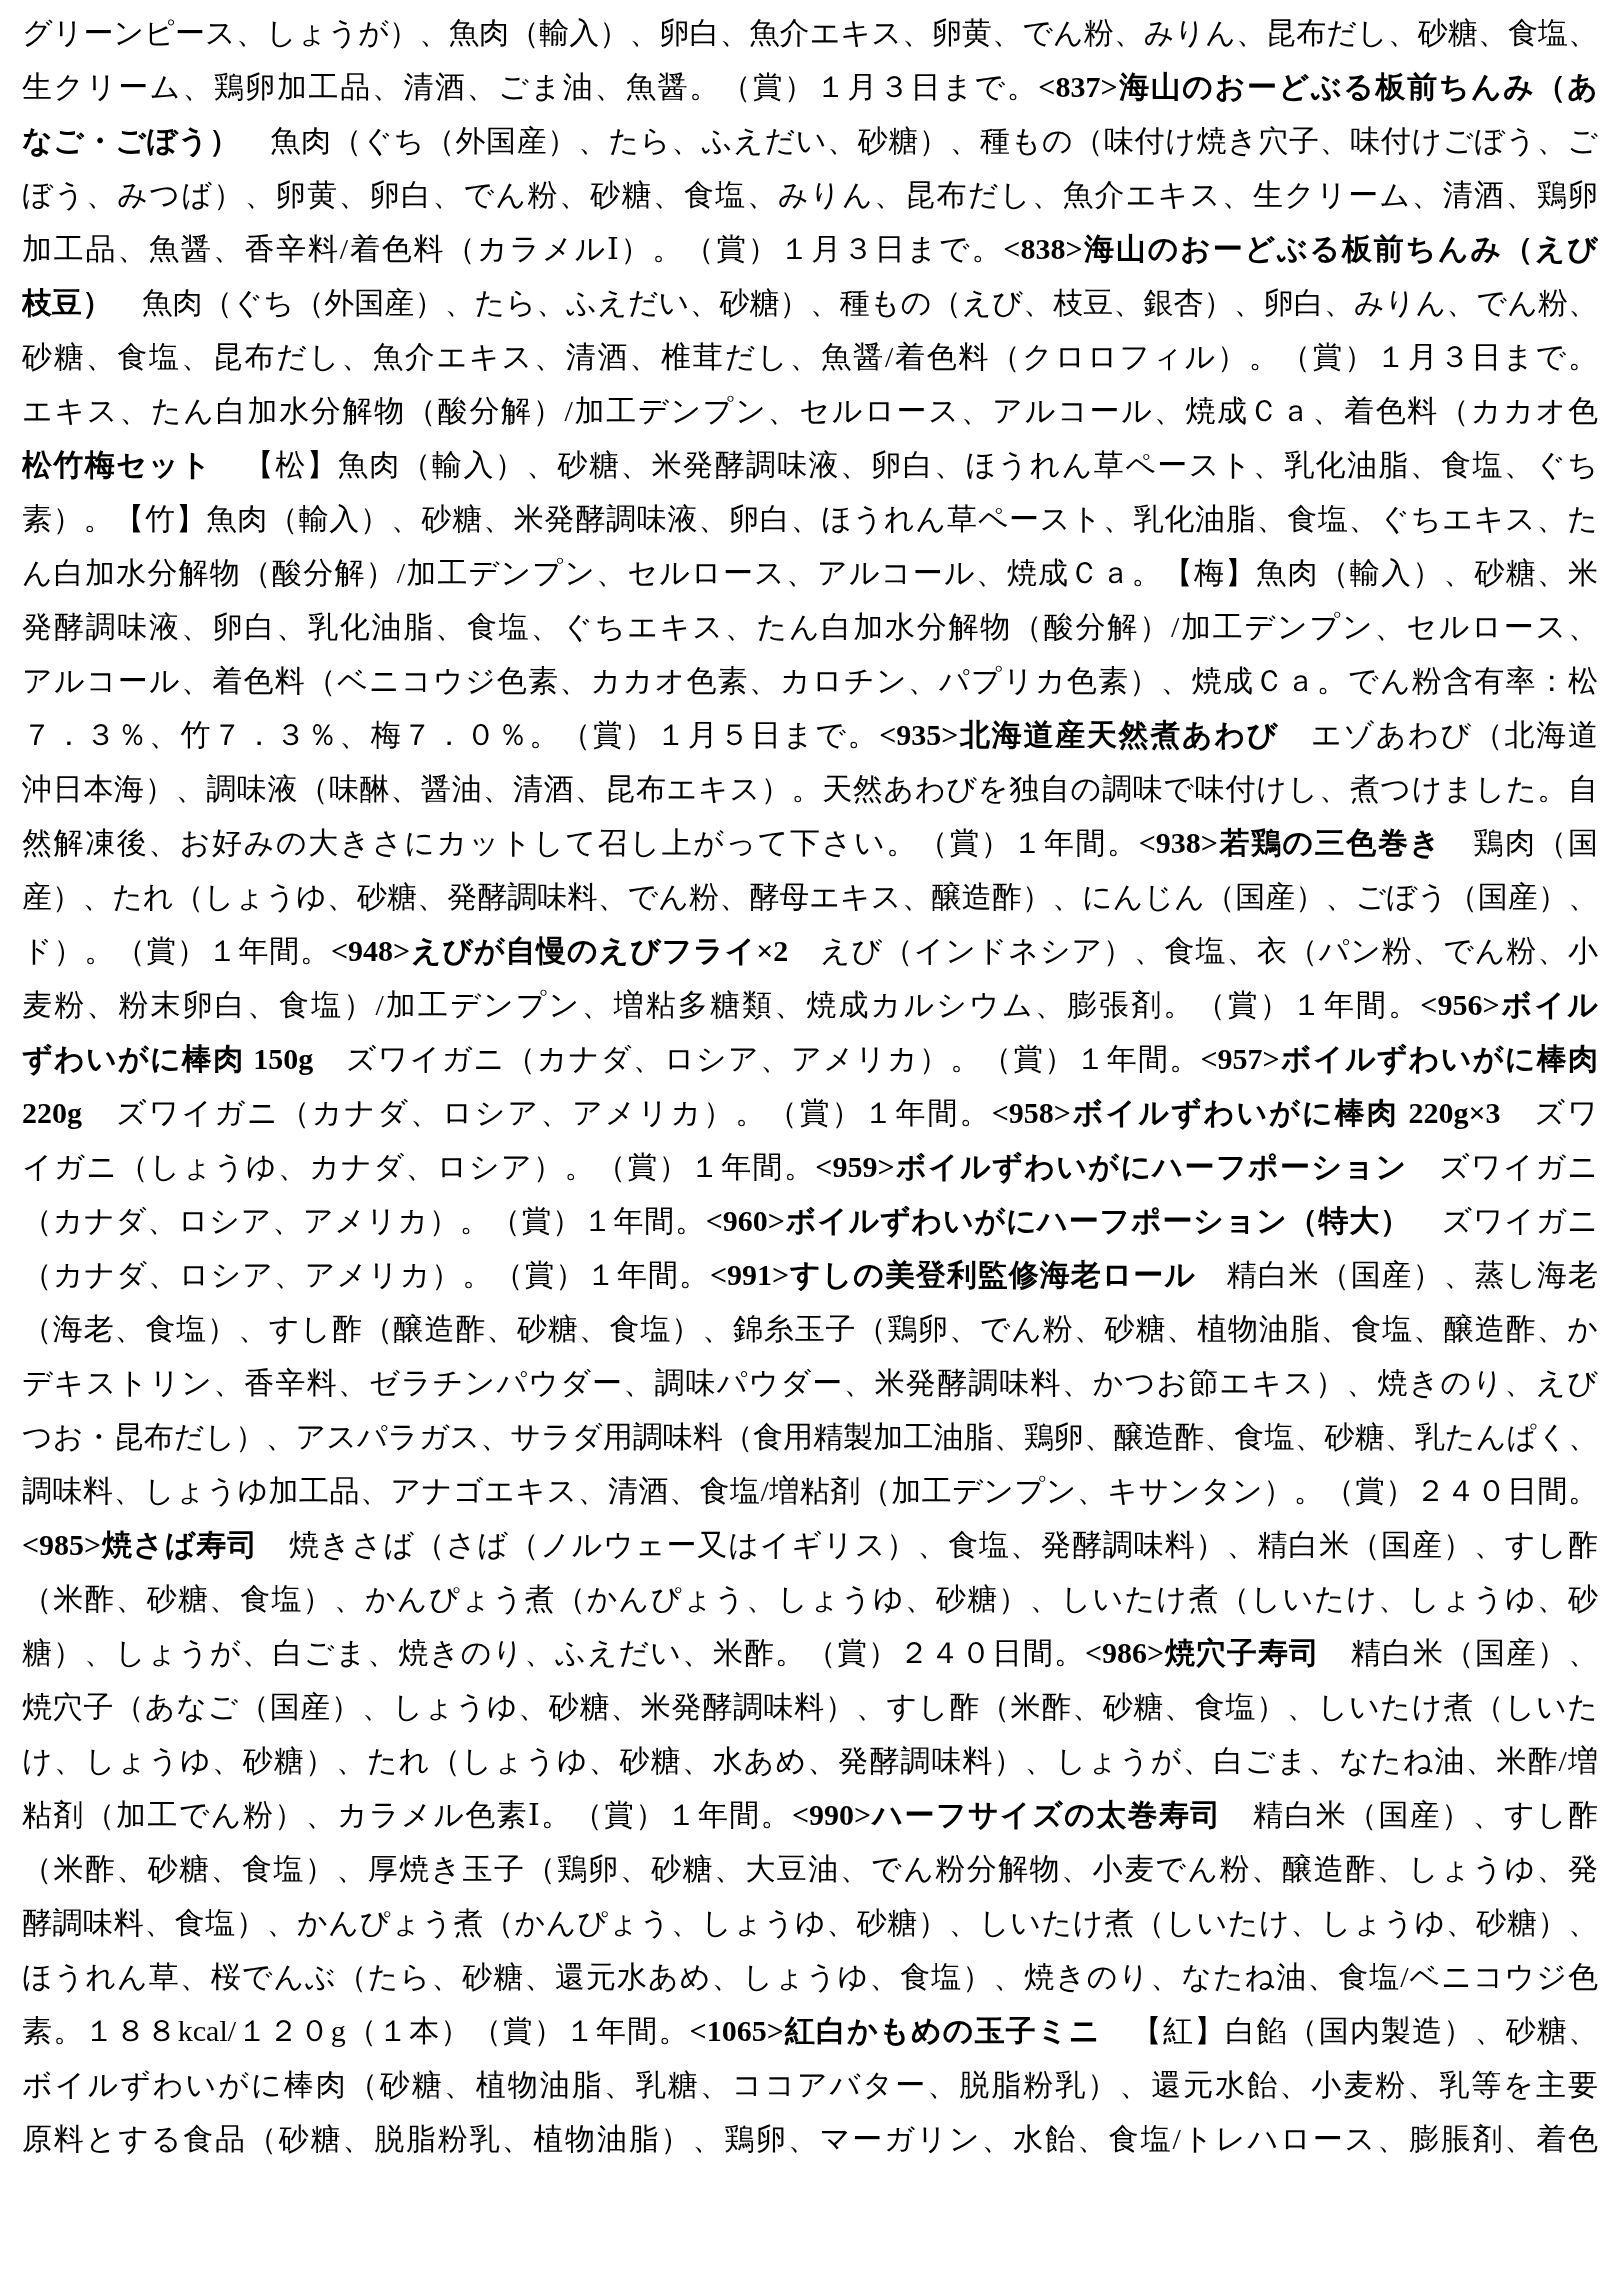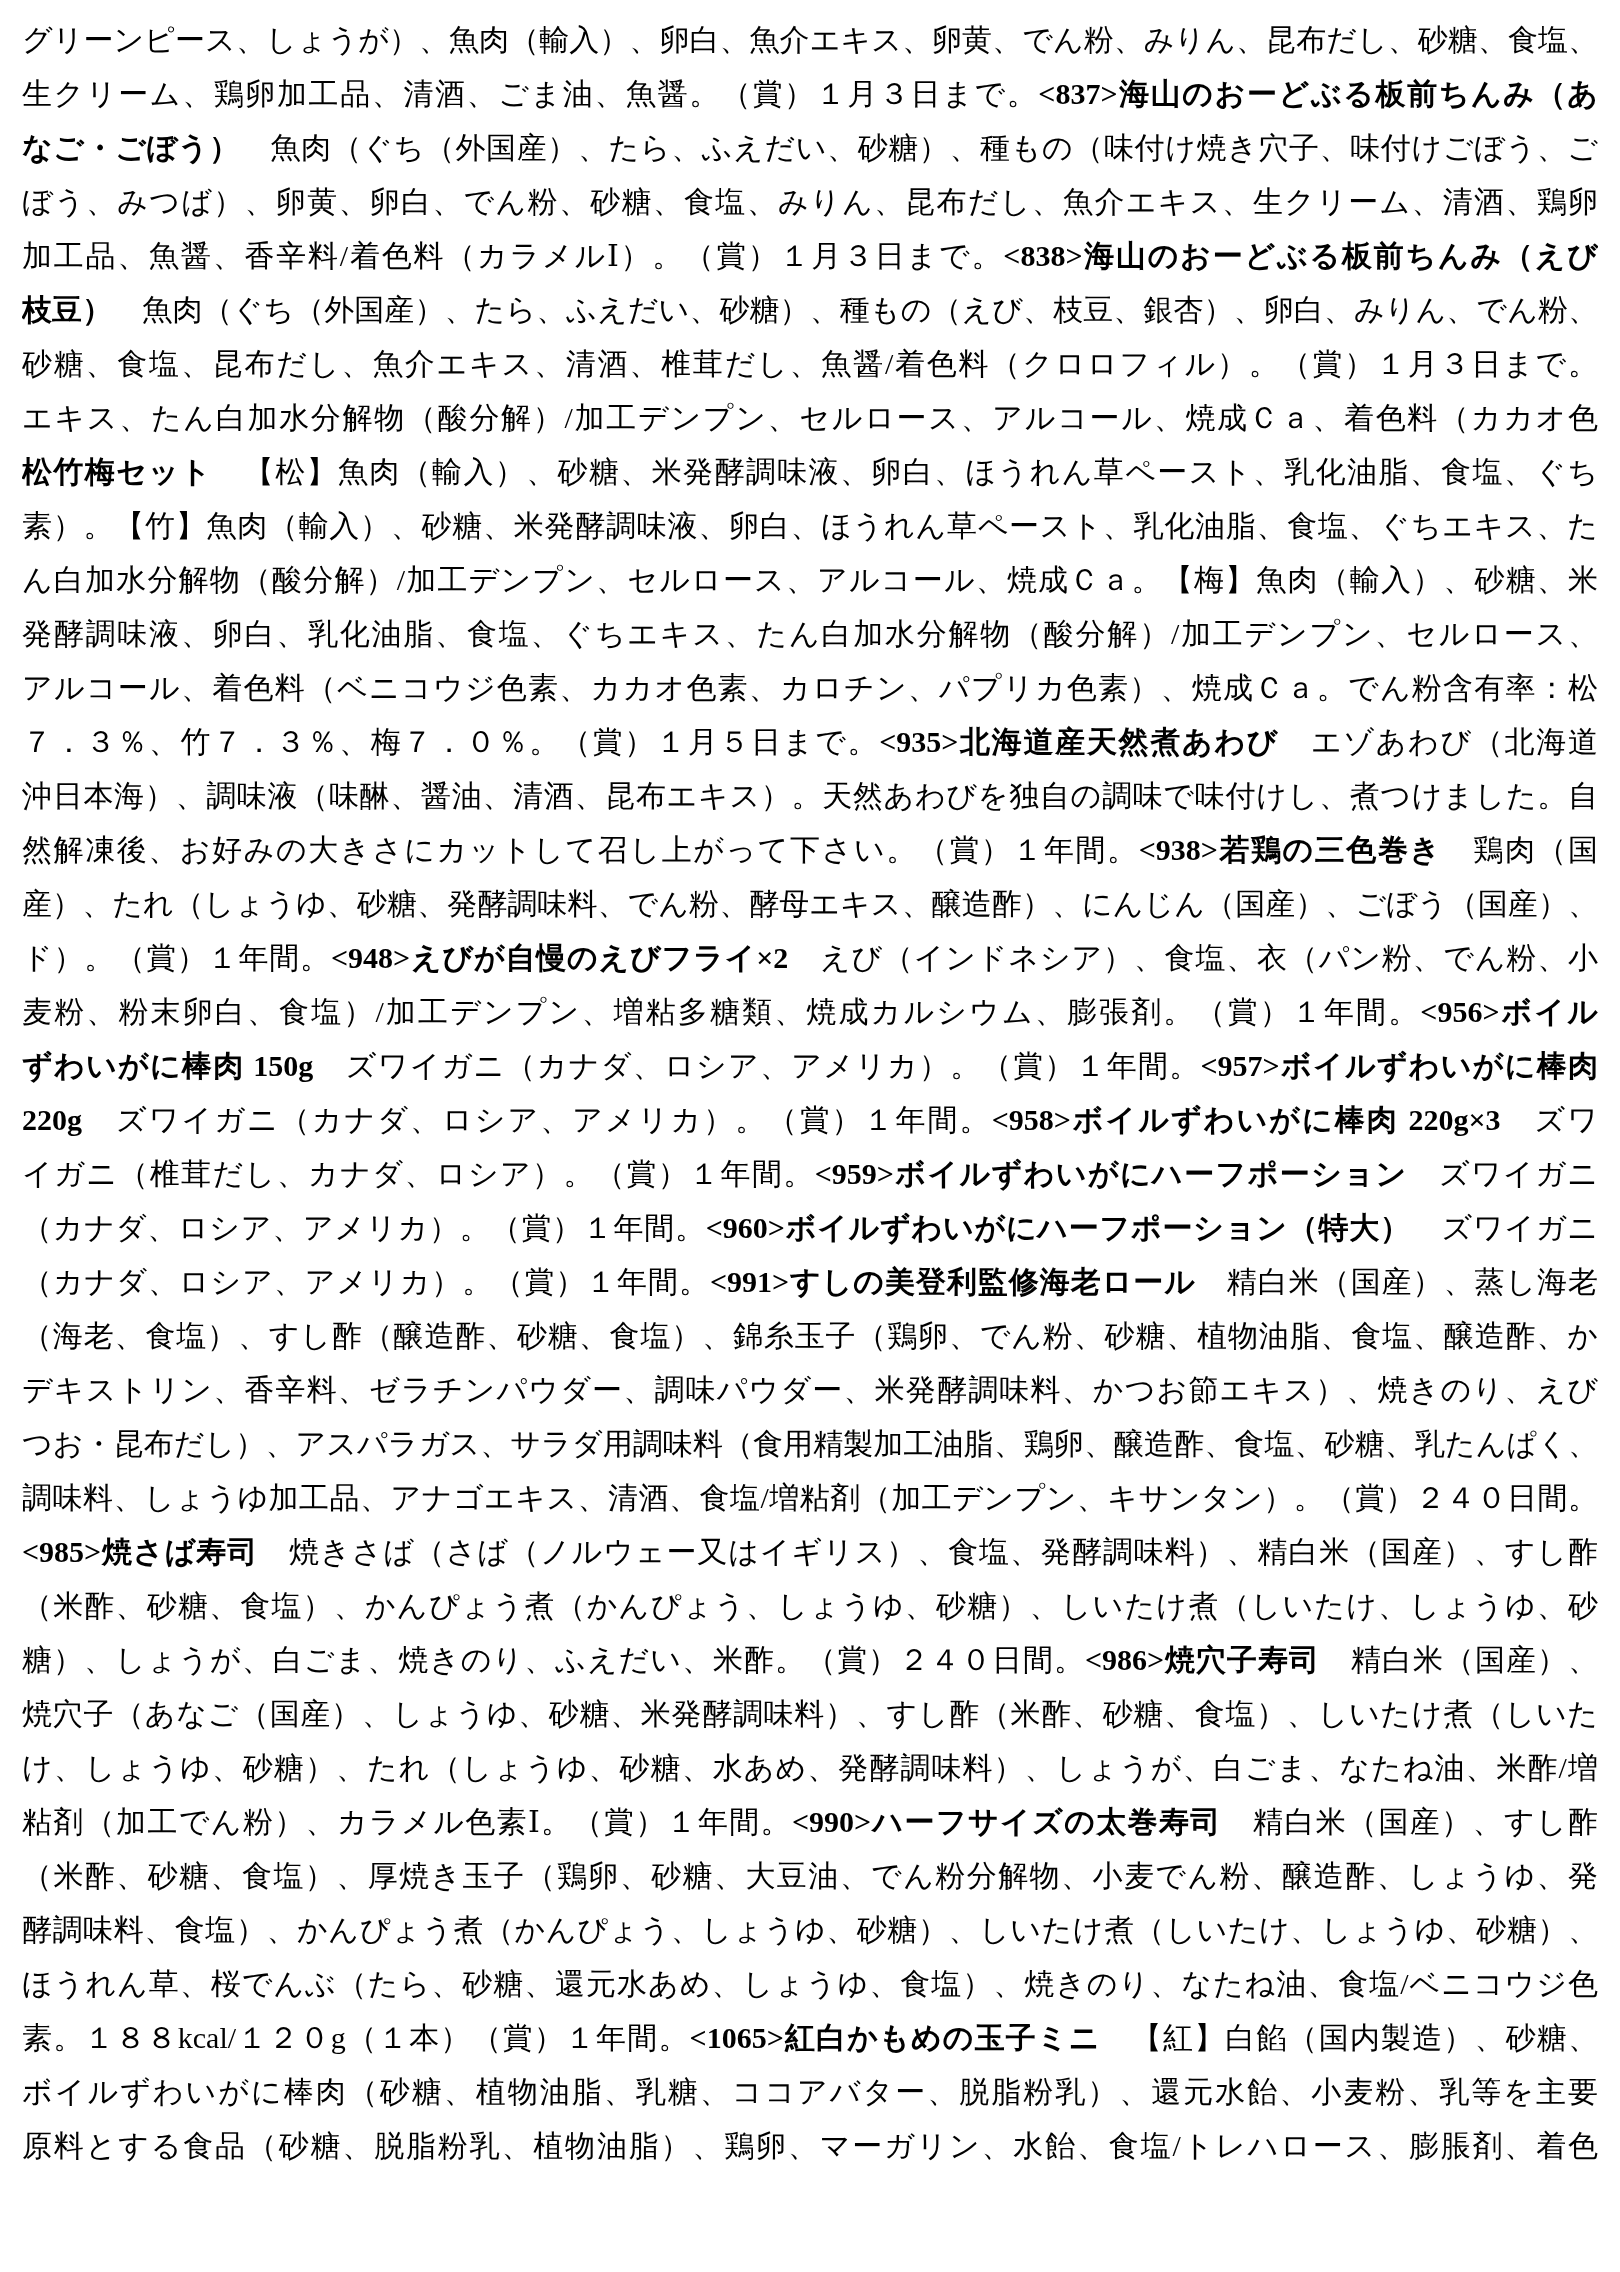--- a/index.html
+++ b/index.html
@@ -11,21 +11,21 @@
     width: 1621px;
     height: 2273px;
     overflow: hidden;
     position: relative;
     color: #000000;
     font-family: "Liberation Serif", "DejaVu Serif", serif;
   }
   .doc {
     position: absolute;
     left: 22px;
-    top: 13px;
+    top: 6px;
     width: 1576px;
   }
   .line {
     font-size: 30px;
     line-height: 54px;
     height: 54px;
     text-align: justify;
     text-align-last: justify;
     text-justify: inter-character;
     overflow: hidden;
@@ -53,21 +53,21 @@
       <div class="line"><span>発酵調味液、卵白、乳化油脂、食塩、ぐちエキス、たん白加水分解物（酸分解）/加工デンプン、セルロース、</span></div>
       <div class="line"><span>アルコール、着色料（ベニコウジ色素、カカオ色素、カロチン、パプリカ色素）、焼成Ｃａ。でん粉含有率：松</span></div>
       <div class="line"><span>７．３％、竹７．３％、梅７．０％。（賞）１月５日まで。</span><span class="b">&lt;935&gt;北海道産天然煮あわび</span><span>　エゾあわび（北海道</span></div>
       <div class="line"><span>沖日本海）、調味液（味醂、醤油、清酒、昆布エキス）。天然あわびを独自の調味で味付けし、煮つけました。自</span></div>
       <div class="line"><span>然解凍後、お好みの大きさにカットして召し上がって下さい。（賞）１年間。</span><span class="b">&lt;938&gt;若鶏の三色巻き</span><span>　鶏肉（国</span></div>
       <div class="line"><span>産）、たれ（しょうゆ、砂糖、発酵調味料、でん粉、酵母エキス、醸造酢）、にんじん（国産）、ごぼう（国産）、</span></div>
       <div class="line"><span>ド）。（賞）１年間。</span><span class="b">&lt;948&gt;えびが自慢のえびフライ×2</span><span>　えび（インドネシア）、食塩、衣（パン粉、でん粉、小</span></div>
       <div class="line"><span>麦粉、粉末卵白、食塩）/加工デンプン、増粘多糖類、焼成カルシウム、膨張剤。（賞）１年間。</span><span class="b">&lt;956&gt;ボイル</span></div>
       <div class="line"><span class="b">ずわいがに棒肉 150g</span><span>　ズワイガニ（カナダ、ロシア、アメリカ）。（賞）１年間。</span><span class="b">&lt;957&gt;ボイルずわいがに棒肉</span></div>
       <div class="line"><span class="b">220g</span><span>　ズワイガニ（カナダ、ロシア、アメリカ）。（賞）１年間。</span><span class="b">&lt;958&gt;ボイルずわいがに棒肉 220g×3</span><span>　ズワ</span></div>
-      <div class="line"><span>イガニ（椎茸だし、カナダ、ロシア）。（賞）１年間。</span><span class="b">&lt;959&gt;ボイルずわいがにハーフポーション</span><span>　ズワイガニ</span></div>
+      <div class="line"><span>イガニ（しょうゆ、カナダ、ロシア）。（賞）１年間。</span><span class="b">&lt;959&gt;ボイルずわいがにハーフポーション</span><span>　ズワイガニ</span></div>
       <div class="line"><span>（カナダ、ロシア、アメリカ）。（賞）１年間。</span><span class="b">&lt;960&gt;ボイルずわいがにハーフポーション（特大）</span><span>　ズワイガニ</span></div>
       <div class="line"><span>（カナダ、ロシア、アメリカ）。（賞）１年間。</span><span class="b">&lt;991&gt;すしの美登利監修海老ロール</span><span>　精白米（国産）、蒸し海老</span></div>
       <div class="line"><span>（海老、食塩）、すし酢（醸造酢、砂糖、食塩）、錦糸玉子（鶏卵、でん粉、砂糖、植物油脂、食塩、醸造酢、か</span></div>
       <div class="line"><span>デキストリン、香辛料、ゼラチンパウダー、調味パウダー、米発酵調味料、かつお節エキス）、焼きのり、えび</span></div>
       <div class="line"><span>つお・昆布だし）、アスパラガス、サラダ用調味料（食用精製加工油脂、鶏卵、醸造酢、食塩、砂糖、乳たんぱく、</span></div>
       <div class="line"><span>調味料、しょうゆ加工品、アナゴエキス、清酒、食塩/増粘剤（加工デンプン、キサンタン）。（賞）２４０日間。</span></div>
       <div class="line"><span class="b">&lt;985&gt;焼さば寿司</span><span>　焼きさば（さば（ノルウェー又はイギリス）、食塩、発酵調味料）、精白米（国産）、すし酢</span></div>
       <div class="line"><span>（米酢、砂糖、食塩）、かんぴょう煮（かんぴょう、しょうゆ、砂糖）、しいたけ煮（しいたけ、しょうゆ、砂</span></div>
       <div class="line"><span>糖）、しょうが、白ごま、焼きのり、ふえだい、米酢。（賞）２４０日間。</span><span class="b">&lt;986&gt;焼穴子寿司</span><span>　精白米（国産）、</span></div>
       <div class="line"><span>焼穴子（あなご（国産）、しょうゆ、砂糖、米発酵調味料）、すし酢（米酢、砂糖、食塩）、しいたけ煮（しいた</span></div>

